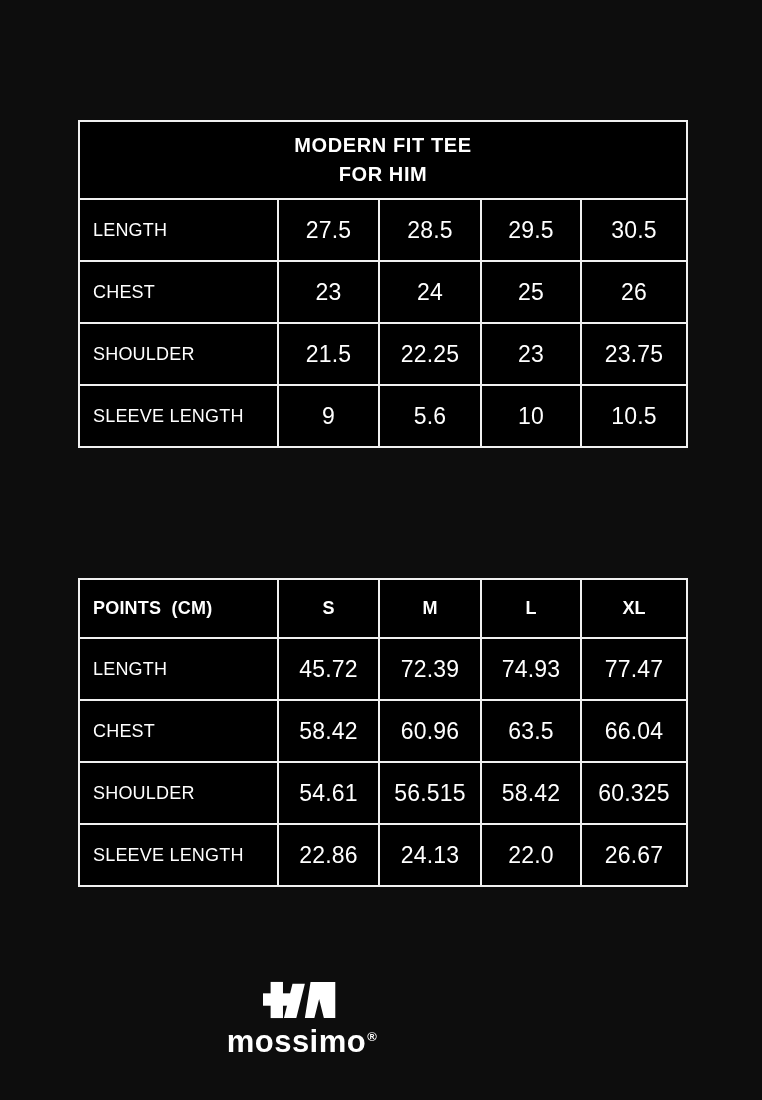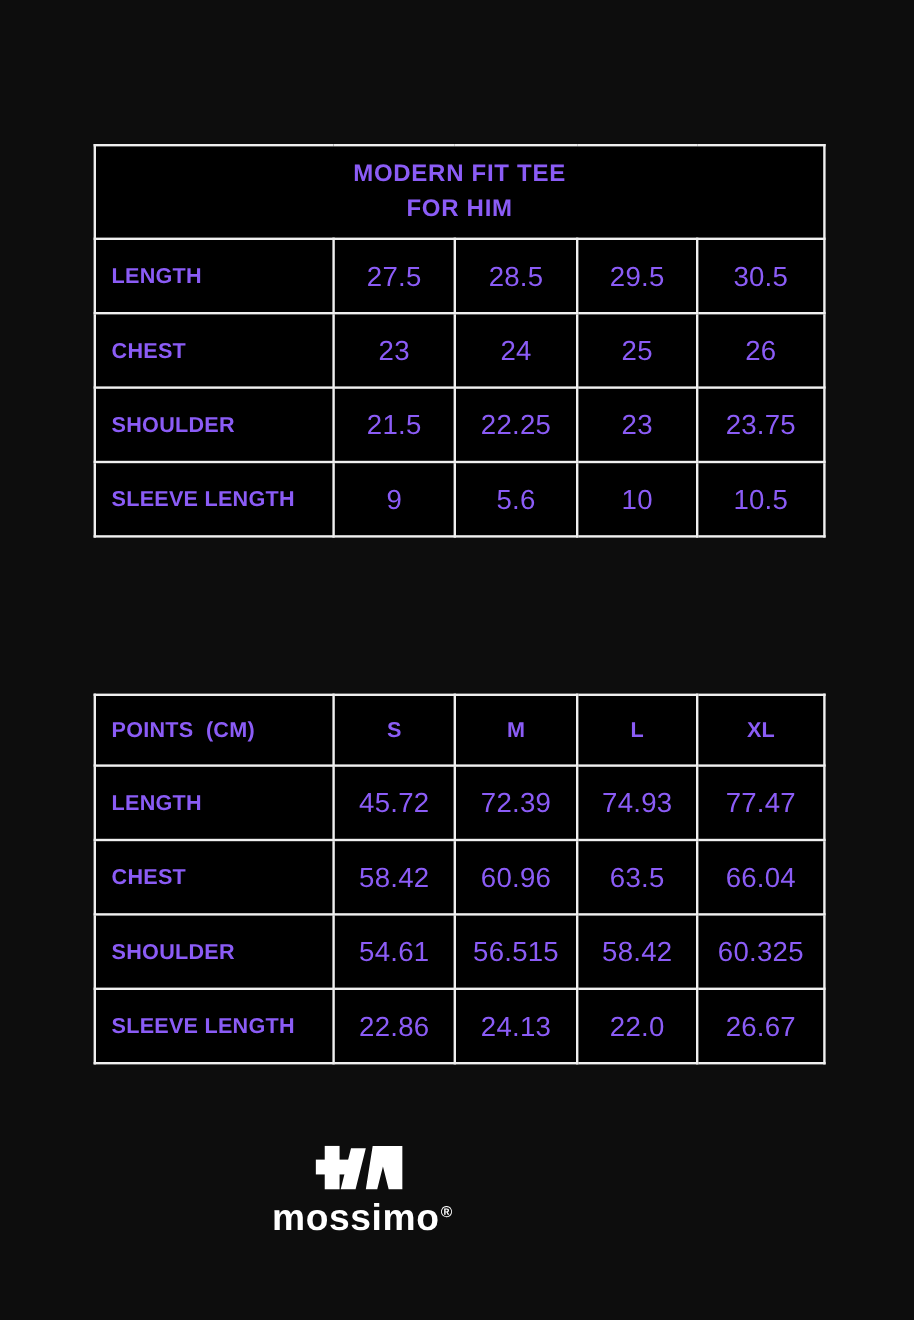--- a/index.html
+++ b/index.html
@@ -21,21 +21,21 @@
 
   col.c-label{width:199px;}
   col.c-s{width:101px;}
   col.c-m{width:102px;}
   col.c-l{width:100px;}
   col.c-xl{width:106px;}
 
   th,td{
     border:2px solid #f0f0f0;
     background:#000000;
-    color:#8b5cf6;
+    color:#ffffff;
     text-align:center;
     vertical-align:middle;
     padding:0;
   }
   .title-cell{
     height:76px;
     font-size:20px;
     font-weight:bold;
     letter-spacing:0.6px;
     line-height:29px;
@@ -48,28 +48,28 @@
   .t-cm .header-row th{height:57px;}
   tbody tr{height:62px;}
   tbody td{
     font-size:23px;
     font-weight:400;
     letter-spacing:0.2px;
   }
   .label-cell{
     text-align:left !important;
     padding-left:13px !important;
-    font-weight:bold;
+    font-weight:normal;
     font-size:18px !important;
     white-space:pre-wrap;
     letter-spacing:0.2px;
   }
 
   .brand{
-    position:absolute;top:950px;left:0;width:604px;
+    position:absolute;top:977px;left:0;width:604px;
     display:flex;flex-direction:column;align-items:center;gap:3px;
   }
   .brand svg{display:block;}
   .wordmark{
     font-size:31px;
     font-weight:bold;
     letter-spacing:0.5px;
     line-height:1;
   }
   .reg{

